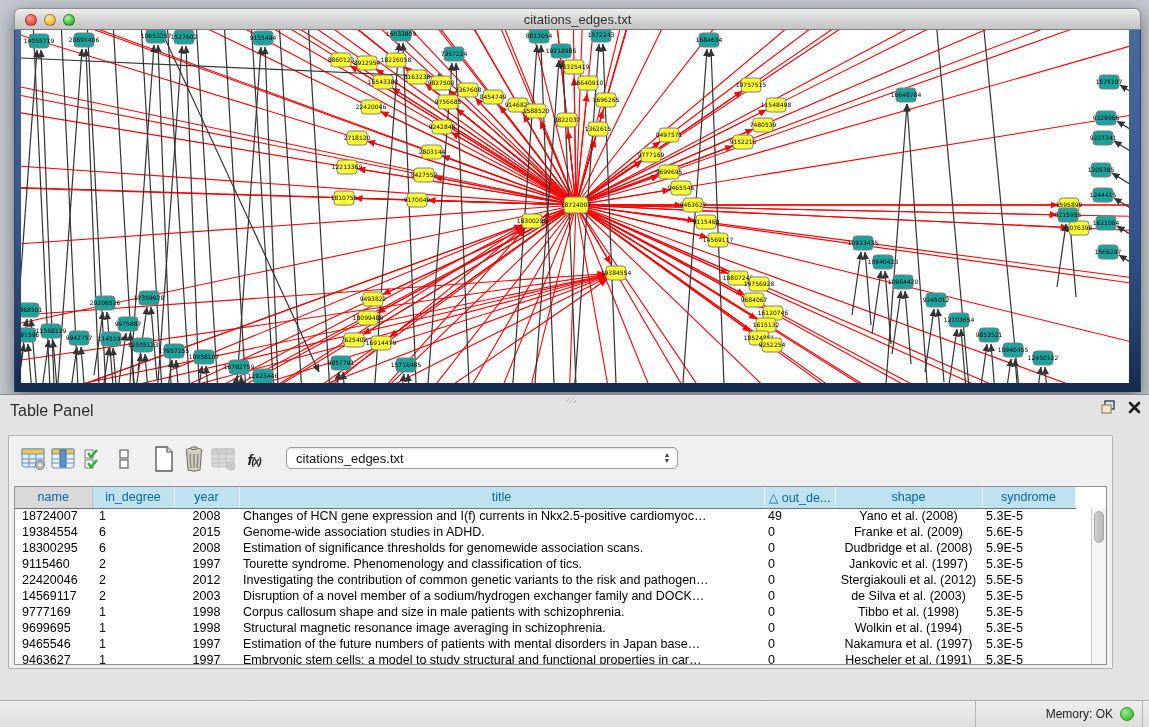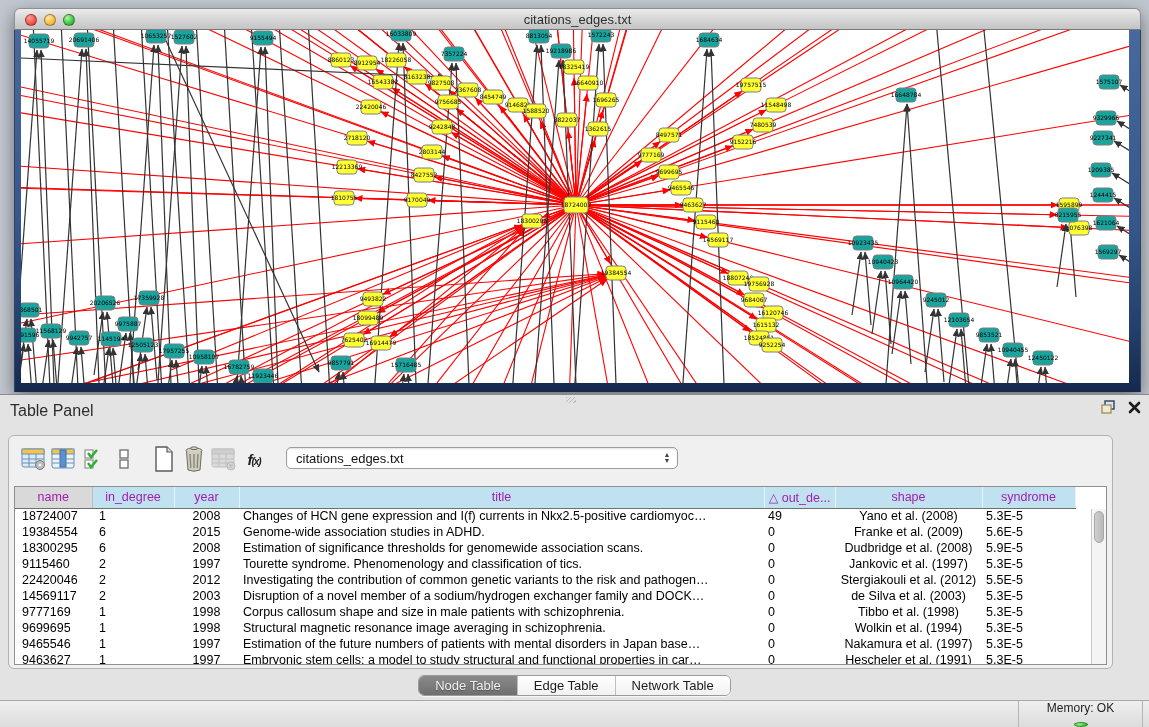--- a/index.html
+++ b/index.html
@@ -30,41 +30,41 @@
   .table-panel { position:absolute; left:0; top:394px; width:1149px; height:333px;
     background:#e3e3e3; border-top:1px solid #8a8a8a; }
   .tp-header { position:relative; height:28px; }
   .tp-title { position:absolute; left:10px; top:7px; font-size:16px; color:#2d2d2d; }
   .tp-grip { position:absolute; left:566px; top:2px; width:10px; height:6px; opacity:.55;
     background:repeating-linear-gradient(135deg,#9a9a9a 0 1px, transparent 1px 3px); }
   .tp-icons { position:absolute; right:8px; top:5px; display:flex; align-items:center; gap:12px; }
   .tp-icons svg { display:block; }
 
   .tp-inner { position:absolute; left:8px; top:40px; width:1105px; height:234px;
-    background:#f0f0f0; border:1px solid #b2b2b2; border-radius:6px; }
+    background:#f0f0f0; border:1px solid #b2b2b2; border-radius:1px; }
 
   .tp-toolbar { position:relative; height:46px; display:flex; align-items:center; padding-left:10px; }
   .tool-btn { width:30px; height:30px; display:flex; align-items:center; justify-content:center; }
   .tool-btn svg { display:block; }
   .fx-label { font-size:15px; color:#222; font-style:italic; font-weight:bold; letter-spacing:-1px; }
   .fx-small { font-size:10px; }
 
   .combo { position:absolute; left:277px; top:11px; width:392px; height:22px; background:#ffffff;
     border:1px solid #9c9c9c; border-radius:5px; box-shadow:inset 0 1px 2px rgba(0,0,0,.12);
     display:flex; align-items:center; }
   .combo-text { flex:1; padding-left:9px; font-size:13px; color:#111;
     white-space:nowrap; overflow:hidden; }
   .combo-arrows { width:20px; display:flex; flex-direction:column; align-items:center;
     line-height:6px; font-size:7px; color:#444; }
 
   
   .grid-wrap { position:absolute; left:5px; top:50px; right:5px; bottom:3px; background:#fff;
     border:1px solid #8f8f8f; overflow:hidden; }
   table.grid { border-collapse:collapse; table-layout:fixed; width:1060px; font-size:12.5px; color:#000; }
-  .grid th { height:21px; font-weight:normal; font-size:12.5px; color:#a21caf;
+  .grid th { height:21px; font-weight:normal; font-size:12.5px; color:#0369a1;
     background:#c0e2f0; border-right:1px solid #e6f4fa; border-bottom:1px solid #6f6f6f;
     overflow:hidden; white-space:nowrap; }
   .grid th.gray { background:#d9d9d9; border-right:1px solid #bdbdbd; }
   .grid td { height:16px; padding:0 4px; overflow:hidden; white-space:nowrap; border:none; }
   .grid td.l { text-align:left; } .grid td.c { text-align:center; } 
   .grid td.pad { padding-left:7px; }
   .col0{width:77px}.col1{width:82px}.col2{width:65px}.col3{width:525px}
   .col4{width:71px}.col5{width:147px}.col6{width:93px}
 
   .vscroll { position:absolute; top:22px; right:0; width:15px; bottom:0;
@@ -78,23 +78,23 @@
     background:#fdfdfd; box-shadow:0 1px 1px rgba(255,255,255,.8); }
   .seg-item { padding:0 16px; font-size:13px; color:#1d1d1d; display:flex; align-items:center;
     border-right:1px solid #bfbfbf; background:linear-gradient(180deg,#ffffff,#f1f1f1); }
   .seg-item:last-child { border-right:none; }
   .seg-item.active { background:linear-gradient(180deg,#8a8a8a,#6f6f6f); color:#efefef;
     text-shadow:0 1px 1px rgba(0,0,0,.3); }
 
   
   .statusbar { position:absolute; left:0; right:0; bottom:0; height:27px;
     background:linear-gradient(180deg,#efefef,#dcdcdc); border-top:1px solid #a8a8a8; }
-  .mem-cell { position:absolute; right:6px; top:0; bottom:0; width:125px;
+  .mem-cell { position:absolute; right:6px; top:0; bottom:0; width:168px;
     border-left:1px solid #b5b5b5; border-right:1px solid #b5b5b5;
-    display:flex; align-items:center; justify-content:flex-end; gap:7px; padding:0 8px;flex-direction:column; }
+    display:flex; align-items:center; justify-content:flex-end; gap:7px; padding:0 8px; }
   .mem-text { font-size:12px; color:#222; }
   .mem-dot { width:14px; height:14px; border-radius:50%; border:1px solid #2f8e2f;
     background:radial-gradient(circle at 35% 30%, #9fe89a, #46c840 65%, #2fa32e); }
 </style>
 </head>
 <body>
 
 <div class="net-window">
   <div class="titlebar">
     <div class="lights">
@@ -950,27 +950,20 @@
               <td class="l">5.3E-5</td>
             </tr>
           </tbody>
       </table>
       <div class="vscroll">
         <div class="vthumb"></div>
       </div>
     </div>
   </div>
 
-  <div class="tabs">
-    <div class="seg">
-      <div class="seg-item active">Node Table</div>
-      <div class="seg-item">Edge Table</div>
-      <div class="seg-item">Network Table</div>
-    </div>
-  </div>
 
   <div class="statusbar">
     <div class="mem-cell">
       <span class="mem-text">Memory: OK</span>
       <span class="mem-dot"></span>
     </div>
   </div>
 </div>
 
 </body></html>

